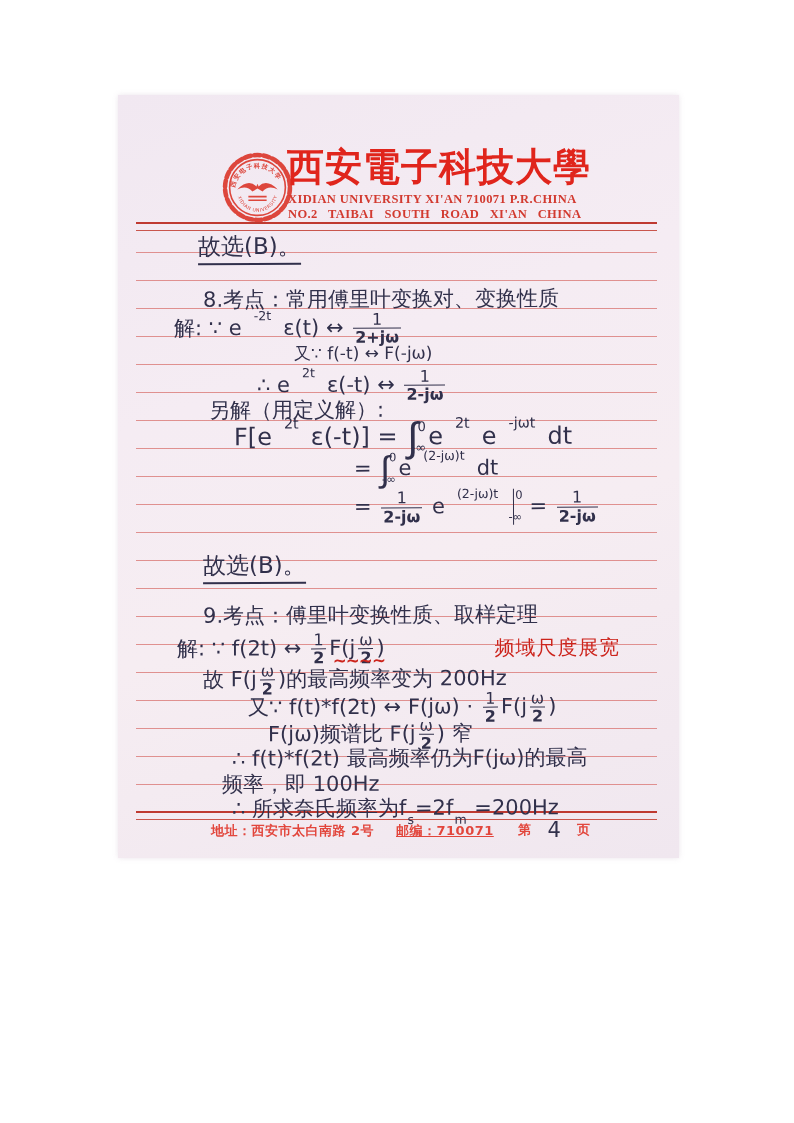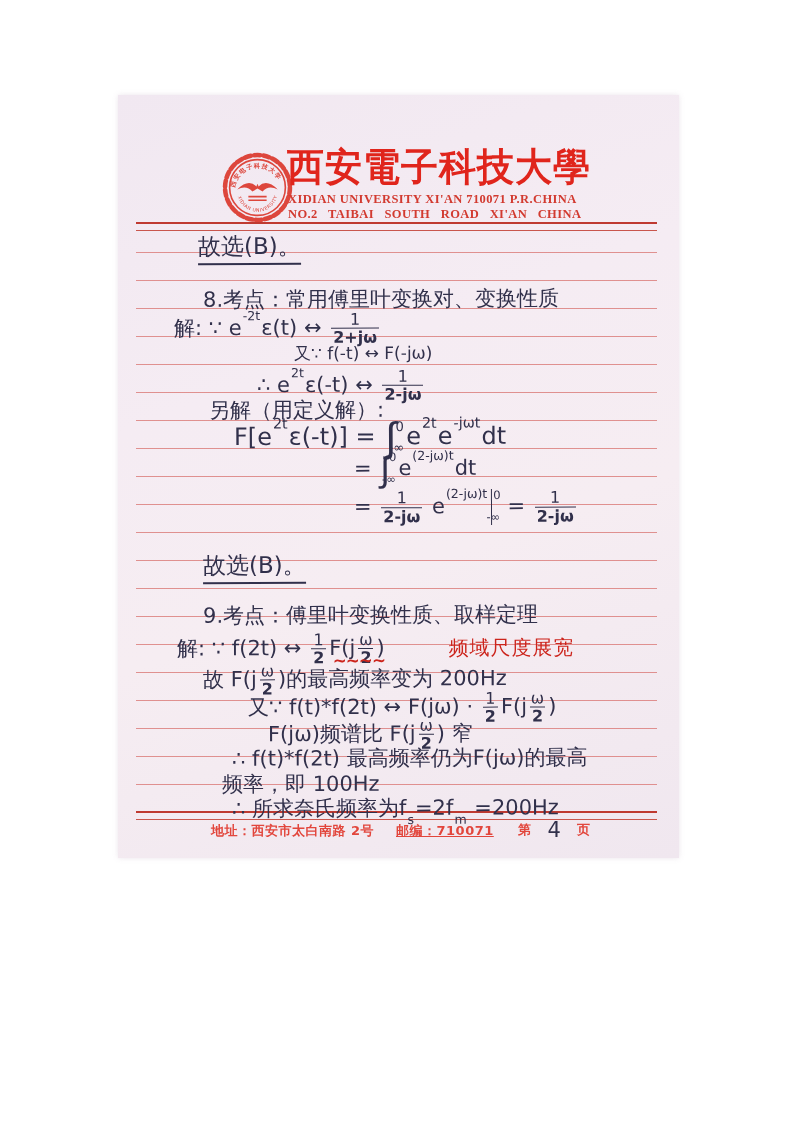--- a/index.html
+++ b/index.html
@@ -29,33 +29,33 @@
     letter-spacing:1px;white-space:nowrap;transform:scaleY(1.04);transform-origin:left top;}
   .en-line{position:absolute;color:#d23a30;font-weight:bold;white-space:nowrap;
     font-family:"Liberation Serif","DejaVu Serif",serif;}
   .en1{left:170px;top:97px;font-size:12.5px;letter-spacing:.4px;}
   .en2{left:170px;top:112px;font-size:12.5px;letter-spacing:.4px;word-spacing:7px;}
 
   
   .hand{position:absolute;white-space:nowrap;color:#31304b;
     font-family:"DejaVu Sans",sans-serif;transform:rotate(-.25deg);}
   .hand.u{border-bottom:2.2px solid #31304b;padding-bottom:1px;}
-  .hand sup{font-size:.6em;position:relative;top:-.55em;margin:0 1px;}
+  .hand sup{font-size:.6em;position:relative;top:-.55em;margin:0 12px;}
   .hand sub{font-size:.6em;position:relative;top:.28em;margin:0 1px;}
   .frac{display:inline-flex;flex-direction:column;vertical-align:middle;
     text-align:center;font-size:.76em;line-height:1.08;margin:0 3px;}
   .frac .den{border-top:1.5px solid currentColor;padding:0 2px;font-weight:bold;}
   .intg{display:inline-flex;align-items:center;margin:0 2px;vertical-align:middle;}
   .isym{font-size:1.7em;font-weight:300;line-height:1;}
   .bounds{display:inline-flex;flex-direction:column;justify-content:space-between;
     height:34px;font-size:.55em;line-height:1;margin-left:-1px;}
   .bounds .lo{margin-left:-7px;}
   .barw{display:inline-flex;align-items:center;margin-left:3px;vertical-align:middle;}
   .vbar{display:inline-block;border-left:1.8px solid currentColor;height:36px;margin-right:2px;}
-  .redpen{color:#cc241c;margin-left:64px;font-size:.95em;letter-spacing:1px;}
+  .redpen{color:#cc241c;margin-left:110px;font-size:.95em;letter-spacing:1px;}
   .squig{display:inline-block;width:0;overflow:visible;position:relative;
     left:-52px;top:11px;color:#cc241c;font-size:.8em;letter-spacing:-1px;font-weight:bold;}
 
   
   .foot{position:absolute;top:727px;font-size:13px;font-weight:600;color:#e2463c;
     white-space:nowrap;letter-spacing:.5px;}
   .foot.addr{left:93px;text-align:right;}
   .foot.post{left:278px;text-decoration:underline;}
   .pagegrp{position:absolute;left:400px;top:726px;display:inline-flex;
     align-items:flex-start;gap:16px;}

